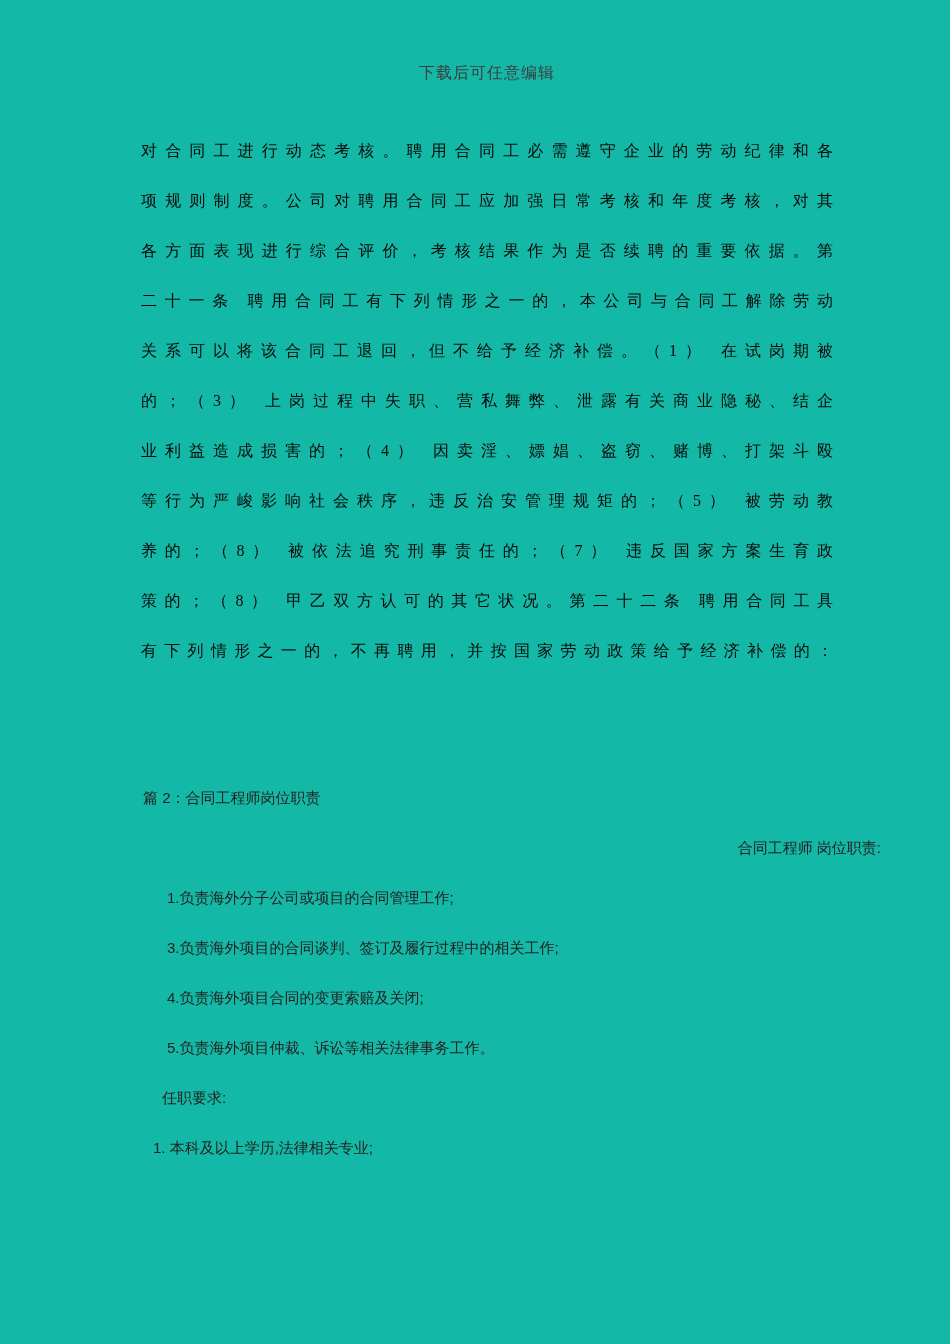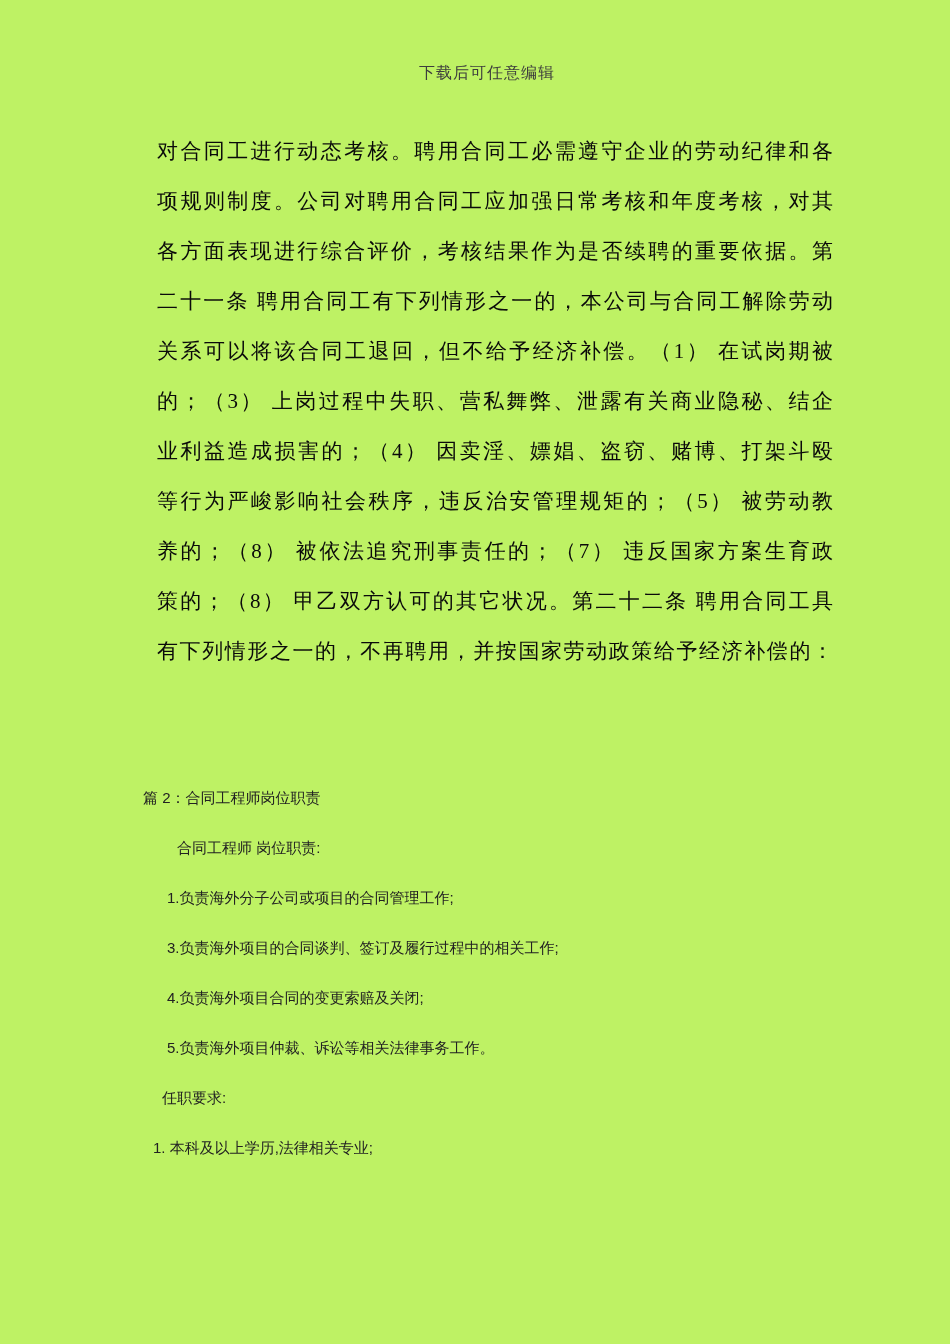--- a/index.html
+++ b/index.html
@@ -8,21 +8,21 @@
     position: relative;
     width: 950px;
     height: 1344px;
     overflow: hidden;
     font-family: "Liberation Serif", serif;
     color: #000000;
   }
   .doc-page {
     position: absolute;
     inset: 0;
-    background: #bef264;
+    background: #14b8a6;
   }
   
   .doc-header {
     position: absolute;
     left: 141px;
     top: 62px;
     width: 692px;
     text-align: center;
     font-size: 16px;
     line-height: 22px;
@@ -32,43 +32,42 @@
   
   .main-paragraph {
     position: absolute;
     left: 141px;
     top: 126px;
     width: 692px;
   }
   .main-paragraph .para-line {
     height: 50px;
     line-height: 50px;
-    font-size: 21px;
+    font-size: 16px;
     text-align: justify;
     text-align-last: justify;
     color: #0a0a0a;
-    margin-left: 16px;
   }
   
   .section2 {
     position: absolute;
     left: 141px;
     top: 773px;
     width: 740px;
     font-family: "Liberation Sans", sans-serif;
     color: #222222;
   }
   .section2 .sec-line {
     height: 50px;
     line-height: 50px;
     font-size: 15px;
     white-space: nowrap;
   }
   .sec-heading        { margin-left: 2px;  }
-  .sec-subheading     { margin-left: 36px; }
+  .sec-subheading     { margin-left: 36px; text-align: right; }
   .duty-item          { margin-left: 26px; }
   .requirements-label { margin-left: 21px; }
   .requirement-item   { margin-left: 12px; }
 </style>
 </head>
 <body>
 
 <div class="doc-page">
 
   <div class="doc-header">下载后可任意编辑</div>

